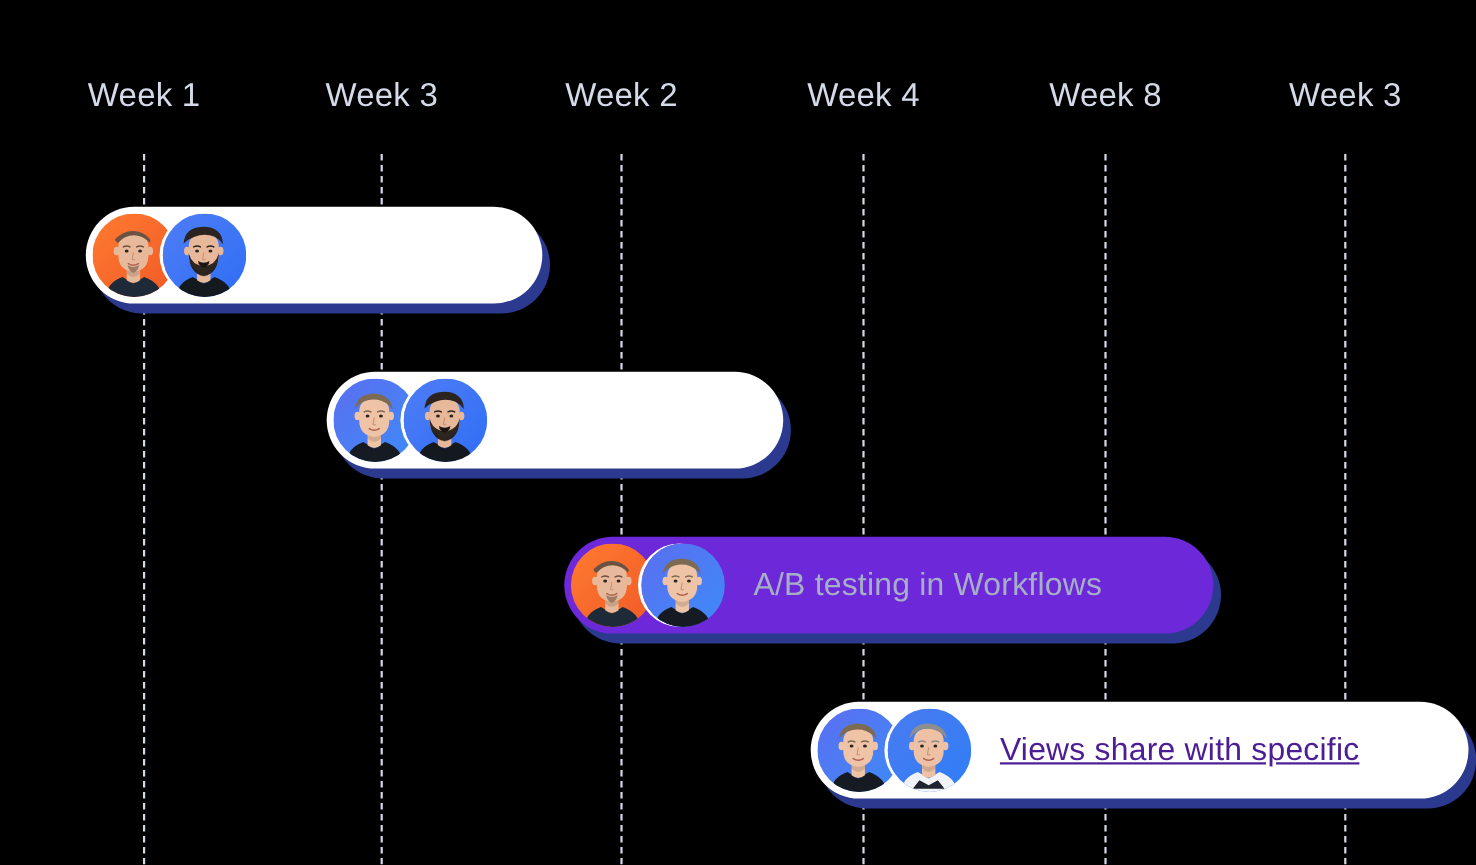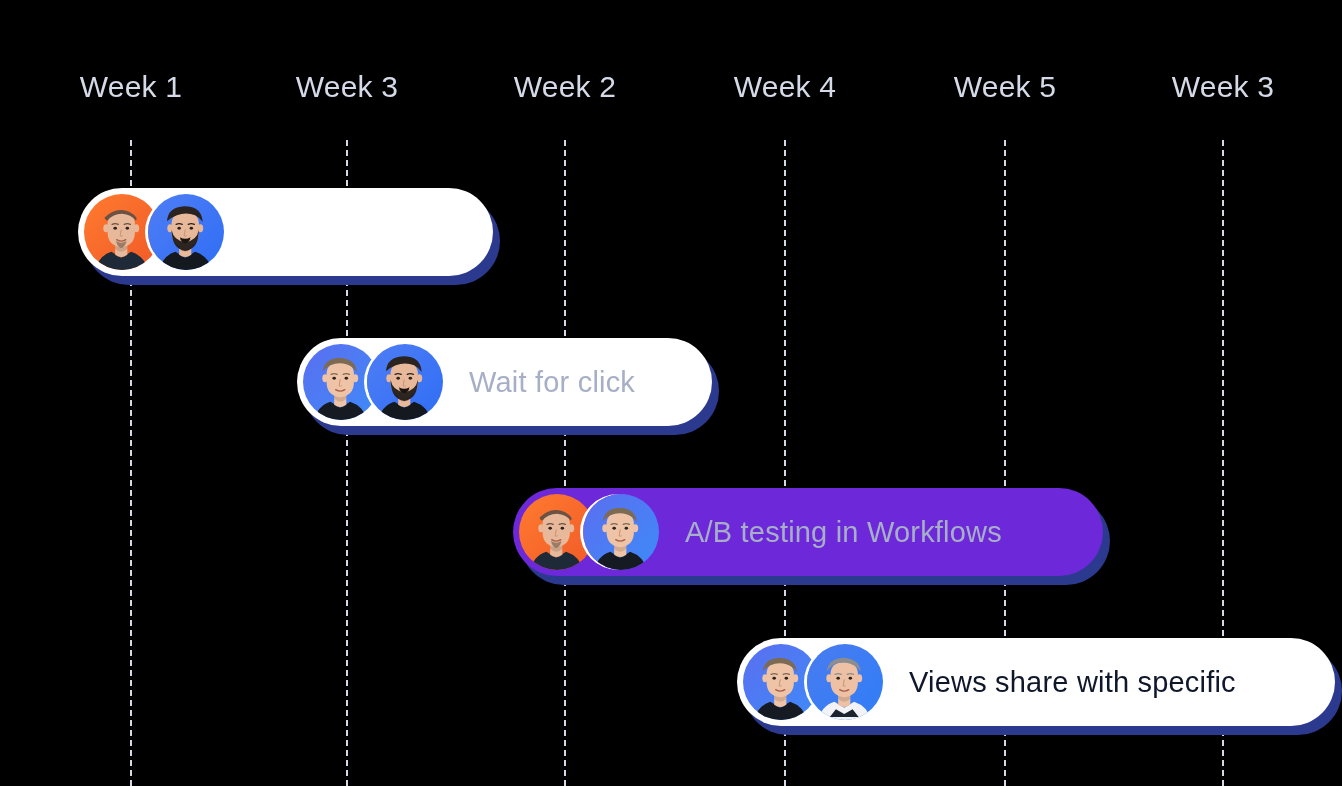--- a/index.html
+++ b/index.html
@@ -130,21 +130,21 @@
       <div class="gridline" style="left: 785px; border-left-color: rgb(212, 217, 230);"></div>
       <div class="gridline" style="left: 1005px; border-left-color: rgb(212, 217, 230);"></div>
       <div class="gridline" style="left: 1223px; border-left-color: rgb(212, 217, 230);"></div>
     </div>
 
   <div class="week-axis">
       <div class="week-label" style="left: 131px; color: rgb(213, 218, 232);">Week 1</div>
       <div class="week-label" style="left: 347px; color: rgb(213, 218, 232);">Week 3</div>
       <div class="week-label" style="left: 565px; color: rgb(213, 218, 232);">Week 2</div>
       <div class="week-label" style="left: 785px; color: rgb(213, 218, 232);">Week 4</div>
-      <div class="week-label" style="left: 1005px; color: rgb(213, 218, 232);">Week 5</div>
+      <div class="week-label" style="left: 1005px; color: rgb(213, 218, 232);">Week 8</div>
       <div class="week-label" style="left: 1223px; color: rgb(213, 218, 232);">Week 3</div>
     </div>
 
   <div class="bars-layer">
       <div class="bar" style="left: 78px; width: 415px; top: 188px; background: rgb(255, 255, 255); box-shadow: rgb(43, 58, 143) 7px 9px 0px 0px;">
         <div class="bar-inner">
           <div class="avatars">
             <div class="avatar">
               <svg viewBox="0 0 100 100" xmlns="http://www.w3.org/2000/svg" preserveAspectRatio="xMidYMid slice">
                 <defs>
@@ -246,21 +246,20 @@
                 <path d="M53 40 Q57 38 61 40" stroke="#2b2320" stroke-width="1.8" fill="none" stroke-linecap="round"></path>
                 <ellipse cx="41" cy="45" rx="2.3" ry="1.9" fill="#2a2320"></ellipse>
                 <ellipse cx="57" cy="45" rx="2.3" ry="1.9" fill="#2a2320"></ellipse>
                 <path d="M49 47 L47.5 55 Q49 56.5 50.5 55" stroke="#c89274" stroke-width="1.3" fill="none" stroke-linecap="round"></path>
                 <path d="M43 60 Q49 64 55 60" stroke="#a8604d" stroke-width="1.7" fill="none" stroke-linecap="round"></path>
                 <path d="M31 47 Q31 72 49 75 Q67 72 67 47 Q64 62 49 63 Q34 62 31 47 Z" fill="#231c18" opacity="0.95"></path>
                 <path d="M42 57 Q49 61 56 57 Q54 64 49 65 Q44 64 42 57 Z" fill="#1a1512"></path>
               </svg>
             </div>
           </div>
-          <div class="bar-label" style="color: rgb(167, 175, 198);">Wait for click</div>
         </div>
       </div>
       <div class="bar" style="left: 513px; width: 590px; top: 488px; background: #6d28d9; box-shadow: rgb(43, 58, 143) 7px 9px 0px 0px;">
         <div class="bar-inner">
           <div class="avatars">
             <div class="avatar">
               <svg viewBox="0 0 100 100" xmlns="http://www.w3.org/2000/svg" preserveAspectRatio="xMidYMid slice">
                 <defs>
                   <linearGradient id="g4" x1="0" y1="0" x2="1" y2="1">
                     <stop offset="0%" stop-color="#ff7a2f"></stop>
@@ -358,18 +357,18 @@
                 <path d="M26 36 Q28 19 48 18 Q69 19 71 37 Q66 29 57 26 Q46 22 35 27 Q30 31 26 36 Z" fill="#8d8d8d"></path>
                 <path d="M37 40 Q41 38 45 40" stroke="#8d8d8d" stroke-width="1.8" fill="none" stroke-linecap="round"></path>
                 <path d="M53 40 Q57 38 61 40" stroke="#8d8d8d" stroke-width="1.8" fill="none" stroke-linecap="round"></path>
                 <ellipse cx="41" cy="45" rx="2.3" ry="1.9" fill="#2a2320"></ellipse>
                 <ellipse cx="57" cy="45" rx="2.3" ry="1.9" fill="#2a2320"></ellipse>
                 <path d="M49 47 L47.5 55 Q49 56.5 50.5 55" stroke="#c89274" stroke-width="1.3" fill="none" stroke-linecap="round"></path>
                 <path d="M43 60 Q49 64 55 60" stroke="#a8604d" stroke-width="1.7" fill="none" stroke-linecap="round"></path>
               </svg>
             </div>
           </div>
-          <div class="bar-label" style="color: #0f172a;">Views share with specific</div>
+          <div class="bar-label" style="color: #4c1d95; text-decoration: underline;">Views share with specific</div>
         </div>
       </div>
     </div>
 
 </div>
 
 </body></html>

